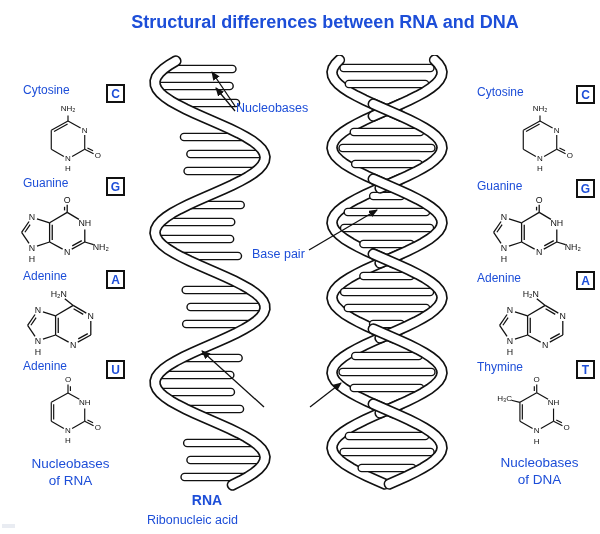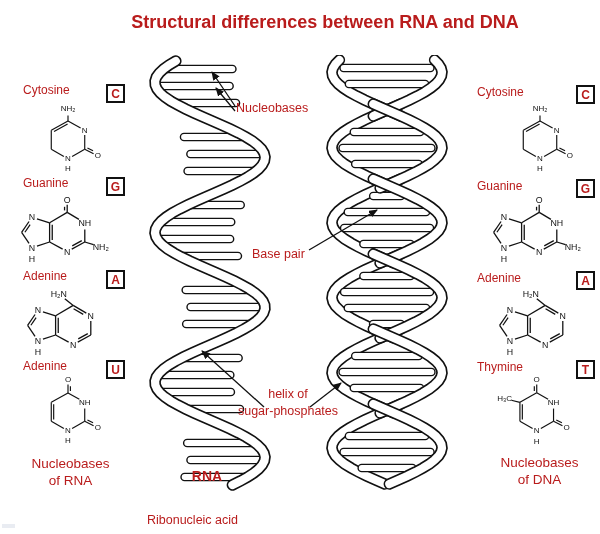--- a/index.html
+++ b/index.html
@@ -1,17 +1,17 @@
 <!DOCTYPE html>
 <html><head>
 <meta charset="utf-8">
 <style>
   html,body{margin:0;padding:0;background:#fff;}
   .page{position:relative;width:600px;height:534px;background:#ffffff;overflow:hidden;
-        font-family:"Liberation Sans","DejaVu Sans",sans-serif;color:#b91c1c;}
+        font-family:"Liberation Sans","DejaVu Sans",sans-serif;color:#1d4ed8;}
   .title{position:absolute;left:50px;top:12px;width:550px;text-align:center;
          font-size:18px;font-weight:700;}
   .bname{position:absolute;font-size:12px;}
   .lbox{position:absolute;width:15px;height:15px;border:2px solid #111;
         font-size:12px;font-weight:700;display:flex;align-items:center;justify-content:center;
         background:#fff;}
   .molsvg{position:absolute;}
   .footer{position:absolute;text-align:center;font-size:13.5px;line-height:1.28;white-space:pre-line;}
   .ann{position:absolute;font-size:12.5px;}
   .ann-center{text-align:center;white-space:pre-line;line-height:1.35;}
@@ -323,20 +323,18 @@
         <line x1="95" y1="51" x2="72" y2="17" stroke="#111" stroke-width="1.3" marker-end="url(#arr)"></line>
         <line x1="95" y1="56" x2="76" y2="33" stroke="#111" stroke-width="1.3" marker-end="url(#arr)"></line>
         <line x1="169" y1="195" x2="237" y2="155" stroke="#111" stroke-width="1.3" marker-end="url(#arr)"></line>
         <line x1="124" y1="352" x2="62" y2="296" stroke="#111" stroke-width="1.3" marker-end="url(#arr)"></line>
         <line x1="170" y1="352" x2="201" y2="328" stroke="#111" stroke-width="1.3" marker-end="url(#arr)"></line>
       </g>
     </svg>
 
   <div class="ann" style="left:236px;top:101px">Nucleobases</div>
   <div class="ann" style="left:252px;top:247px">Base pair</div>
-  <div class="ann ann-center" style="left:212px;top:386px;width:152px">helix of
-sugar-phosphates</div>
-
-  <div class="blabel" style="left:157px;top:468px;width:100px">RNA</div>
+
+  <div class="blabel" style="left:157px;top:492px;width:100px">RNA</div>
   <div class="bsub" style="left:147px;top:513px;width:120px">Ribonucleic acid</div>
 
   <div class="wm"></div>
 </div>
 
 </body></html>

